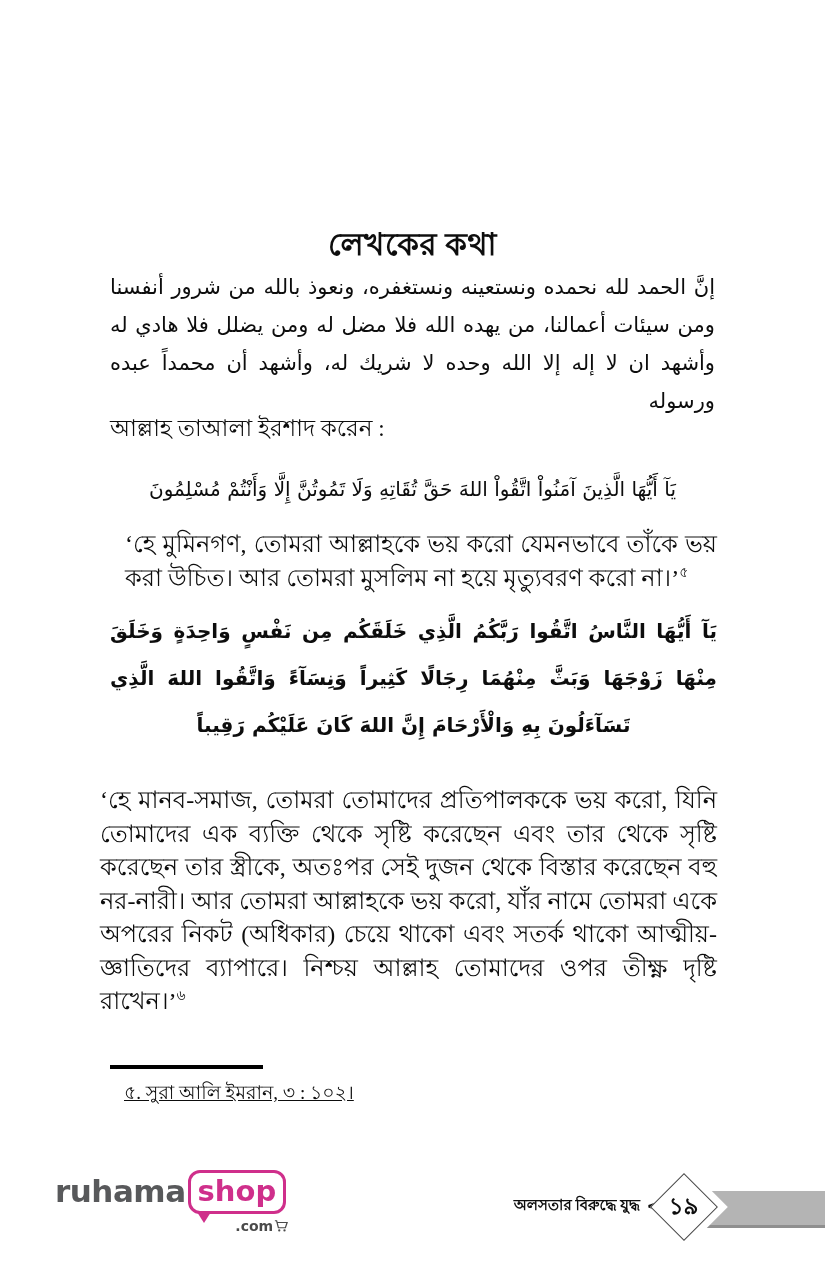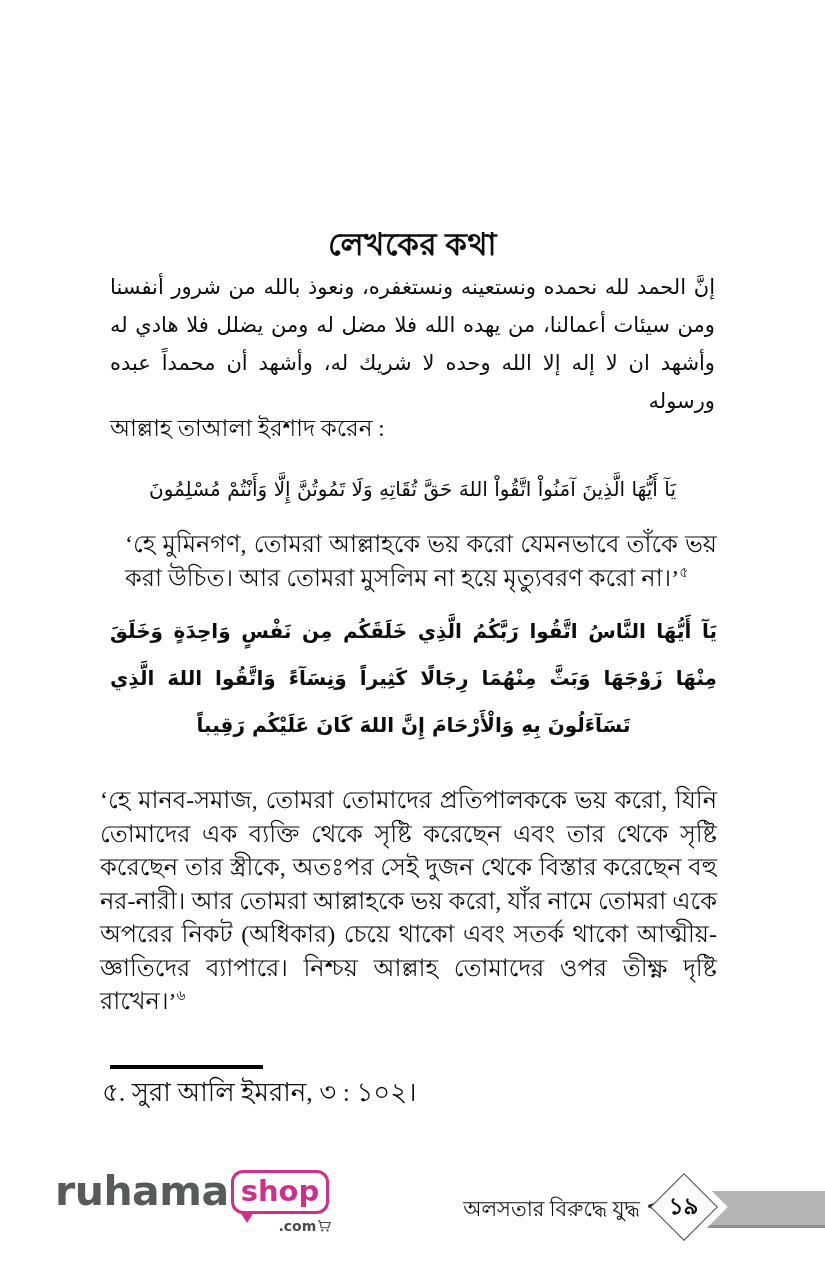--- a/index.html
+++ b/index.html
@@ -82,34 +82,35 @@
     line-height: 0;
   }
 
   .fn-rule {
     left: 110px; top: 1065px;
     width: 153px; height: 4px;
     background: #000000;
   }
 
   .footnotes {
-    left: 102px; right: 110px; top: 1077px;
-    font-size: 26px;
+    left: 124px; right: 110px; top: 1077px;
+    font-size: 19px;
     line-height: 31px;
+    text-decoration: underline;
   }
 
   
   .logo {
     left: 55px; top: 1170px;
     display: flex;
     align-items: flex-start;
     font-family: "DejaVu Sans", sans-serif;
   }
   .logo-ruhama {
-    font-size: 41px;
+    font-size: 31px;
     font-weight: bold;
     letter-spacing: -0.5px;
     line-height: 42px;
   }
   .logo-bubble-wrap { position: relative; margin-left: 2px; }
   .logo-bubble {
     display: inline-block;
     border: 3px solid;
     border-radius: 12px;
     padding: 0px 7px 2px 7px;
@@ -132,22 +133,22 @@
     font-size: 14px;
     font-weight: bold;
     display: flex;
     align-items: center;
     gap: 1px;
   }
   .cart { width: 14px; height: 14px; display: inline-block; }
 
   .book-title {
     right: 185px; top: 1193px;
-    font-size: 21px;
-    font-weight: 400;
+    font-size: 15px;
+    font-weight: 700;
   }
   .footer-chevron {
     left: 646px; top: 1193px;
     font-size: 22px;
     font-weight: 600;
     font-family: "DejaVu Sans", sans-serif;
   }
   .footer-bar {
     left: 692px; right: 0; top: 1191px;
     height: 37px;

